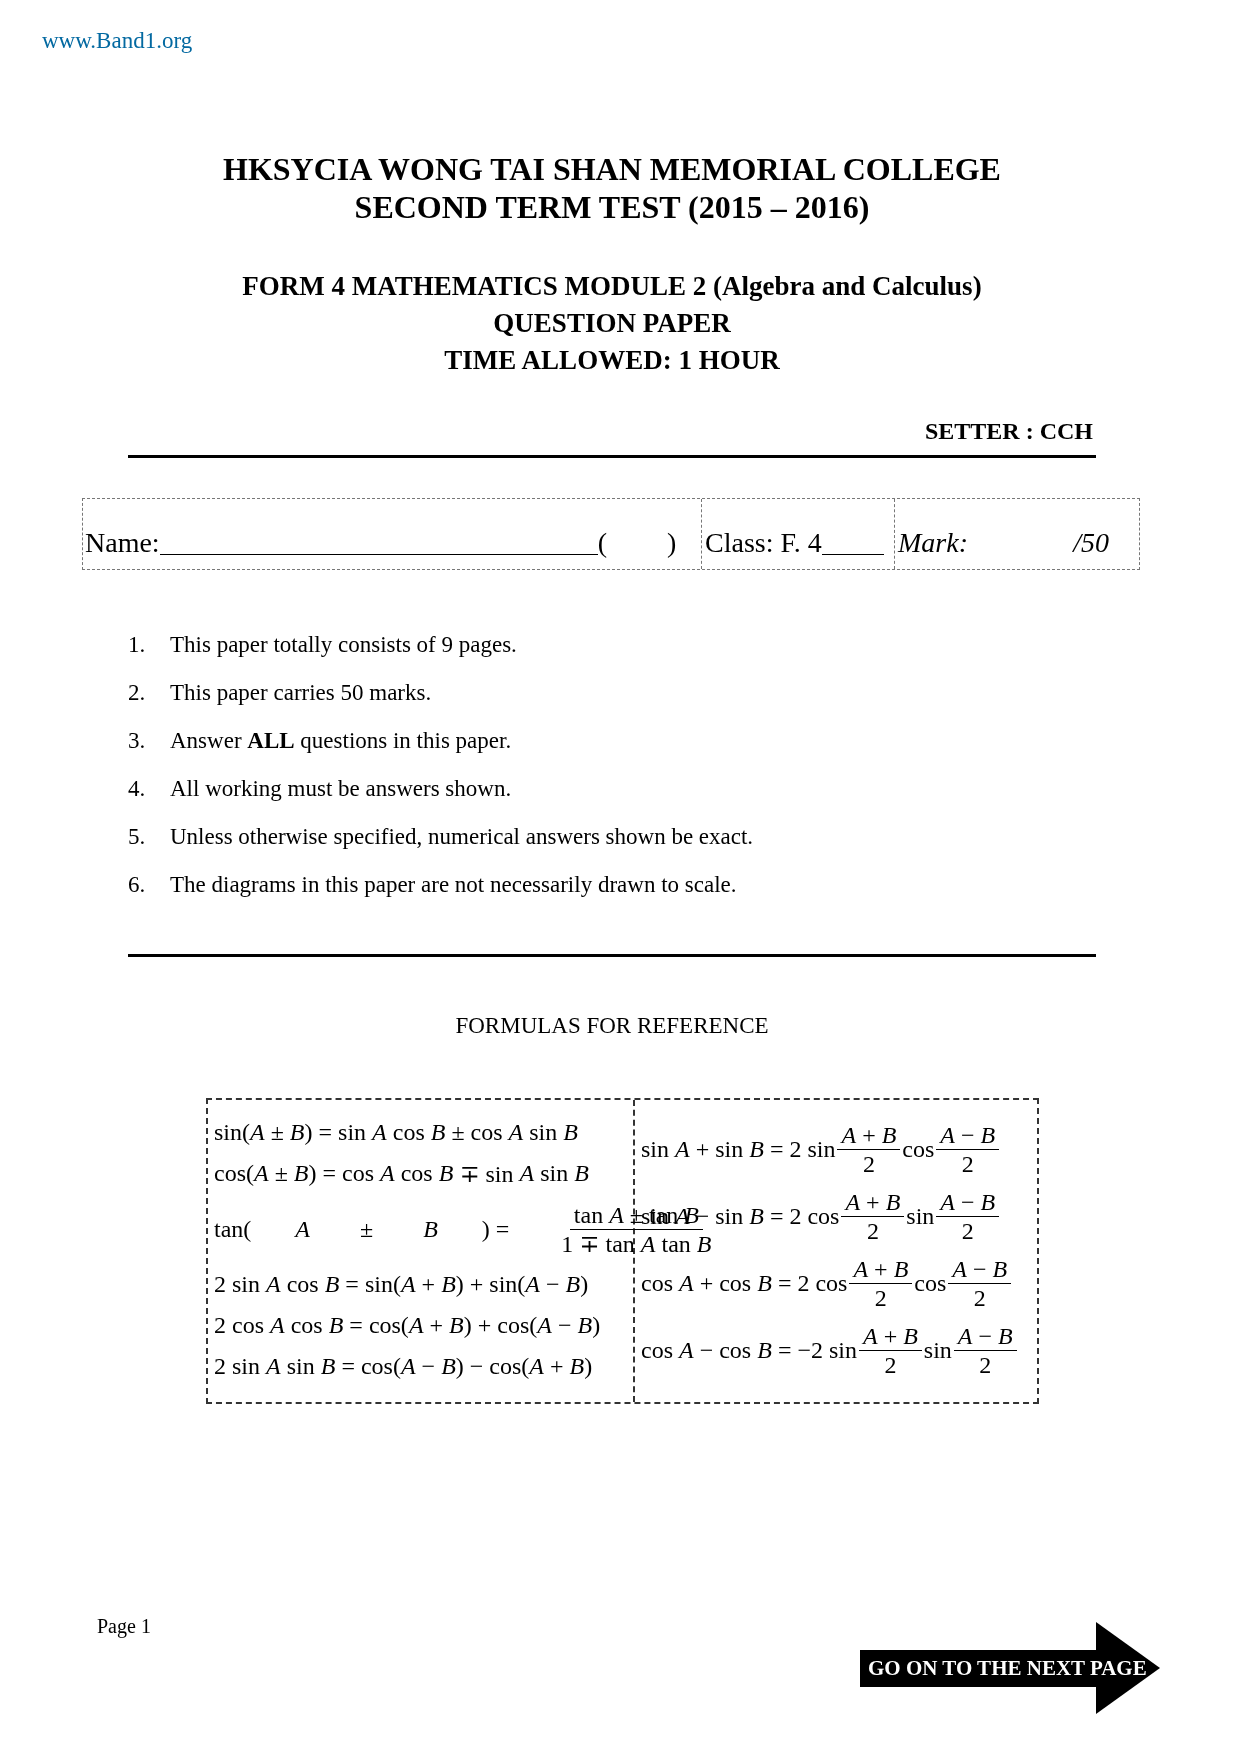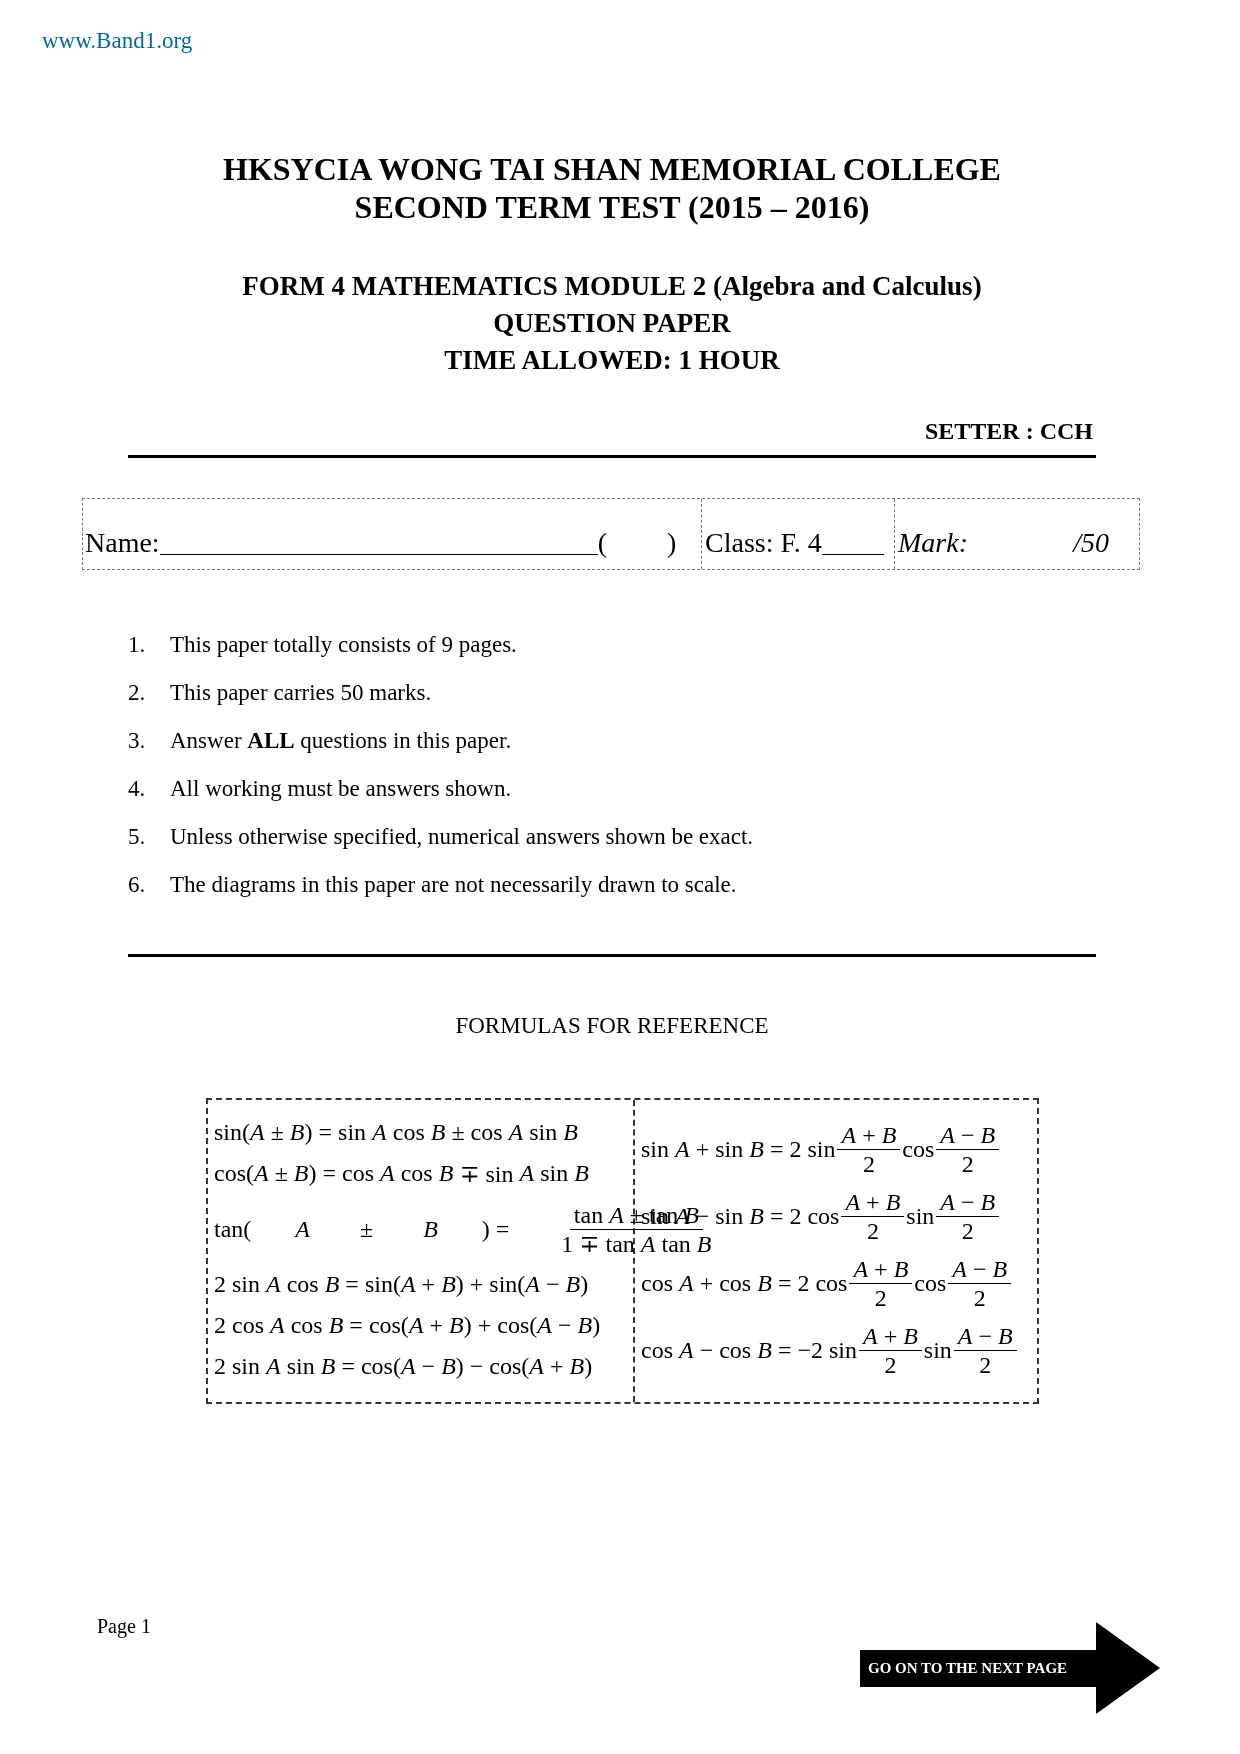--- a/index.html
+++ b/index.html
@@ -35,21 +35,21 @@
   .f-left .f-row { height: 41px; }
   .f-left .f-row.tall { height: 70px; gap: 44px; }
   .f-right .f-row { height: 67px; }
   .frac { display: inline-flex; flex-direction: column; align-items: center; vertical-align: middle;
           margin: 0 2px; line-height: 28px; }
   .frac .num-part { border-bottom: 1.5px solid #000; padding: 0 4px; }
   i { font-style: italic; }
   .page-num { left: 97px; top: 1615px; font-size: 20px; }
   .next-btn { left: 860px; top: 1622px; width: 306px; height: 92px; }
   .next-body { position: absolute; left: 0; top: 28px; width: 236px; height: 37px; background: #000;
-               color: #fff; font-weight: bold; font-size: 15px; line-height: 37px; padding-left: 8px; box-sizing: border-box;
+               color: #fff; font-weight: bold; font-size: 21px; line-height: 37px; padding-left: 8px; box-sizing: border-box;
                white-space: nowrap; z-index: 2; }
   .next-head { position: absolute; left: 236px; top: 0; width: 0; height: 0;
                border-top: 46px solid transparent; border-bottom: 46px solid transparent;
                border-left: 64px solid #000; }
 </style>
 </head>
 <body>
 
 <div class="abs watermark">www.Band1.org</div>
 

